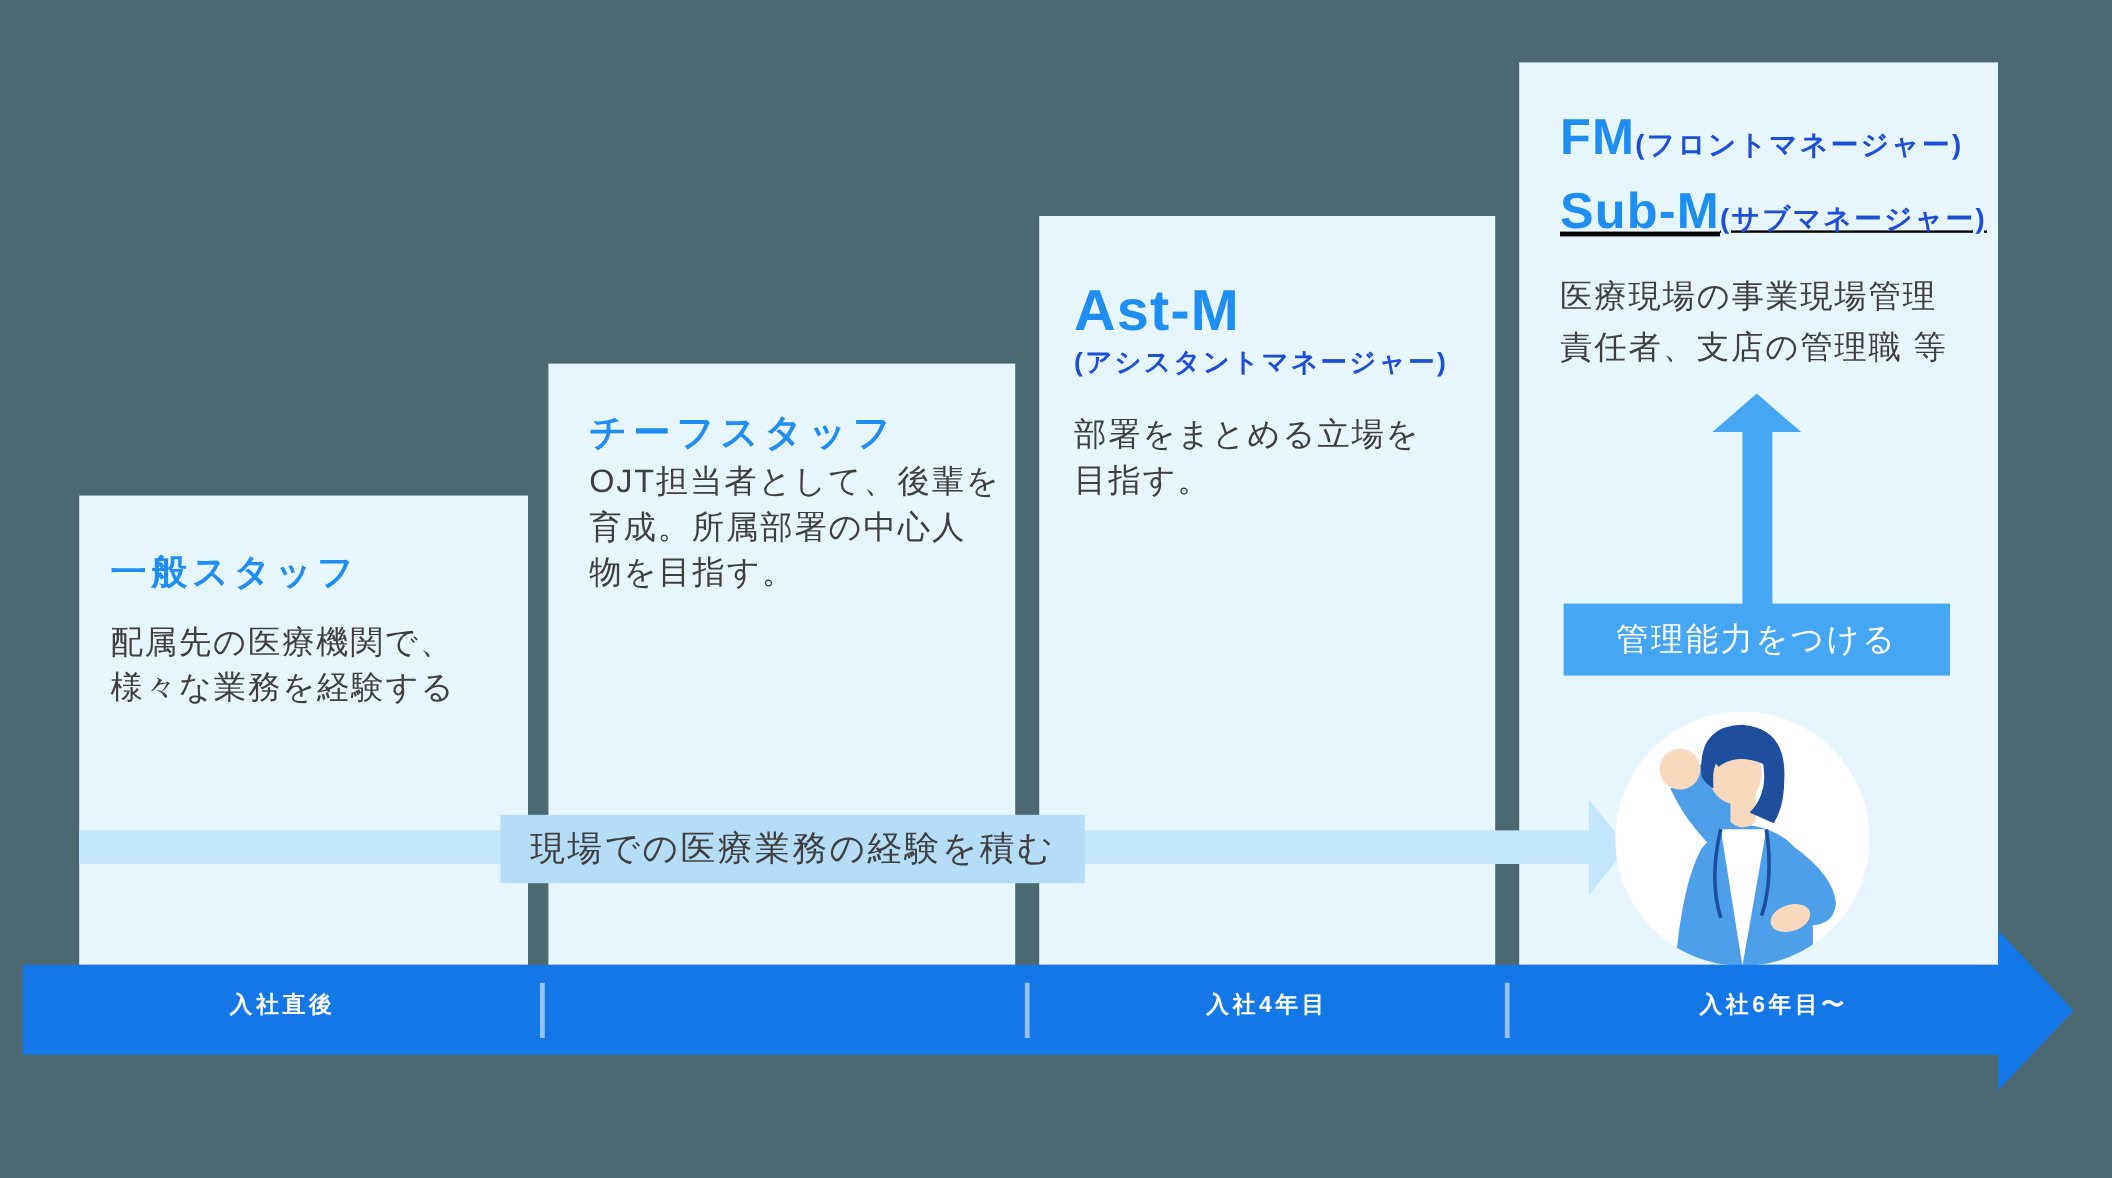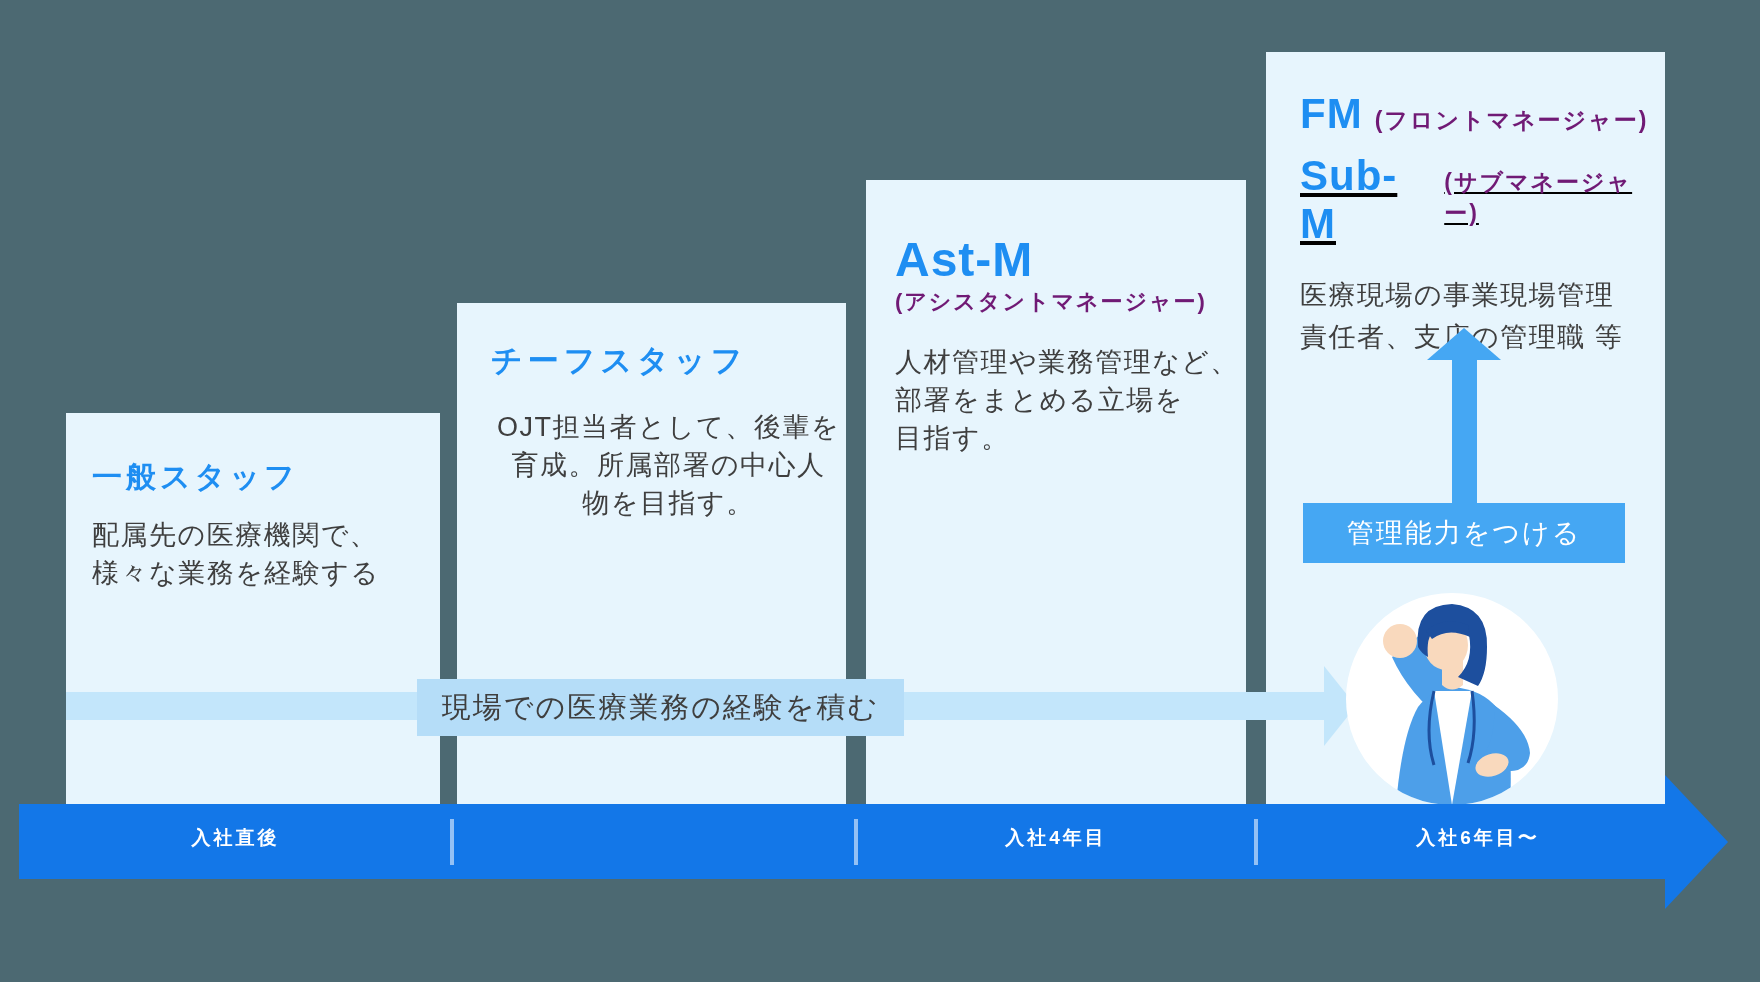--- a/index.html
+++ b/index.html
@@ -9,27 +9,27 @@
   
   .stage{position:absolute;background:#e7f5fd;z-index:1;box-sizing:border-box;}
   .stage1{left:66px;top:413px;width:374px;height:391px;padding:44px 0 0 26px;}
   .stage2{left:457px;top:303px;width:389px;height:501px;padding:37px 0 0 34px;}
   .stage3{left:866px;top:180px;width:380px;height:624px;padding:36px 0 0 29px;}
   .stage4{left:1266px;top:52px;width:399px;height:752px;padding:38px 0 0 34px;}
   .stage-title{color:#1e8ef2;font-weight:bold;font-size:30px;letter-spacing:4px;}
   .stage2 .stage-title{font-size:31px;letter-spacing:5px;}
   .stage3 .stage-title{font-size:31px;}
   .stage-title-en{color:#1e8ef2;font-weight:bold;font-size:48px;letter-spacing:1px;}
-  .stage-title-note{color:#701a75;font-weight:bold;font-size:22px;letter-spacing:2px;}
-  .title-row{display:flex;align-items:baseline;gap:12px;}
+  .stage-title-note{color:#1d4ed8;font-weight:bold;font-size:22px;letter-spacing:2px;}
+  .title-row{display:flex;align-items:baseline;}
   .stage4 .stage-title-en{font-size:42px;}
   .stage4 .stage-title-note{font-size:23px;}
   .stage-body{color:#3f3f3f;font-size:27px;line-height:38px;letter-spacing:1.5px;}
   .stage1 .stage-body{margin-top:18px;}
-  .stage2 .stage-body{margin-top:26px;text-align:center;}
+  .stage2 .stage-body{}
   .stage3 .stage-body{margin-top:26px;}
   .stage4 .stage-body{margin-top:26px;line-height:42px;font-size:27px;}
   .stage3 .stage-title-en{margin-top:16px;}
 
   
   .h-shaft{position:absolute;left:66px;top:692px;width:1258px;height:28px;background:#c3e6fb;z-index:2;}
   .h-head{position:absolute;left:1324px;top:666px;width:0;height:0;z-index:2;
           border-top:40px solid transparent;border-bottom:40px solid transparent;border-left:32px solid #c3e6fb;}
   .exp-band{position:absolute;left:417px;top:679px;width:487px;height:57px;background:#b5ddf8;z-index:3;
             display:flex;align-items:center;justify-content:center;color:#3f3f3f;font-size:29px;letter-spacing:2px;}
@@ -78,21 +78,20 @@
       <div>OJT担当者として、後輩を</div>
       <div>育成。所属部署の中心人</div>
       <div>物を目指す。</div>
     </div>
   </div>
 
   <div class="stage stage3">
     <div class="stage-title-en">Ast-M</div>
     <div class="stage-title-note">(アシスタントマネージャー)</div>
     <div class="stage-body">
-      <div>人材管理や業務管理など、</div>
       <div>部署をまとめる立場を</div>
       <div>目指す。</div>
     </div>
   </div>
 
   <div class="stage stage4">
     <div class="title-row">
       <span class="stage-title-en">FM</span>
       <span class="stage-title-note">(フロントマネージャー)</span>
     </div>

